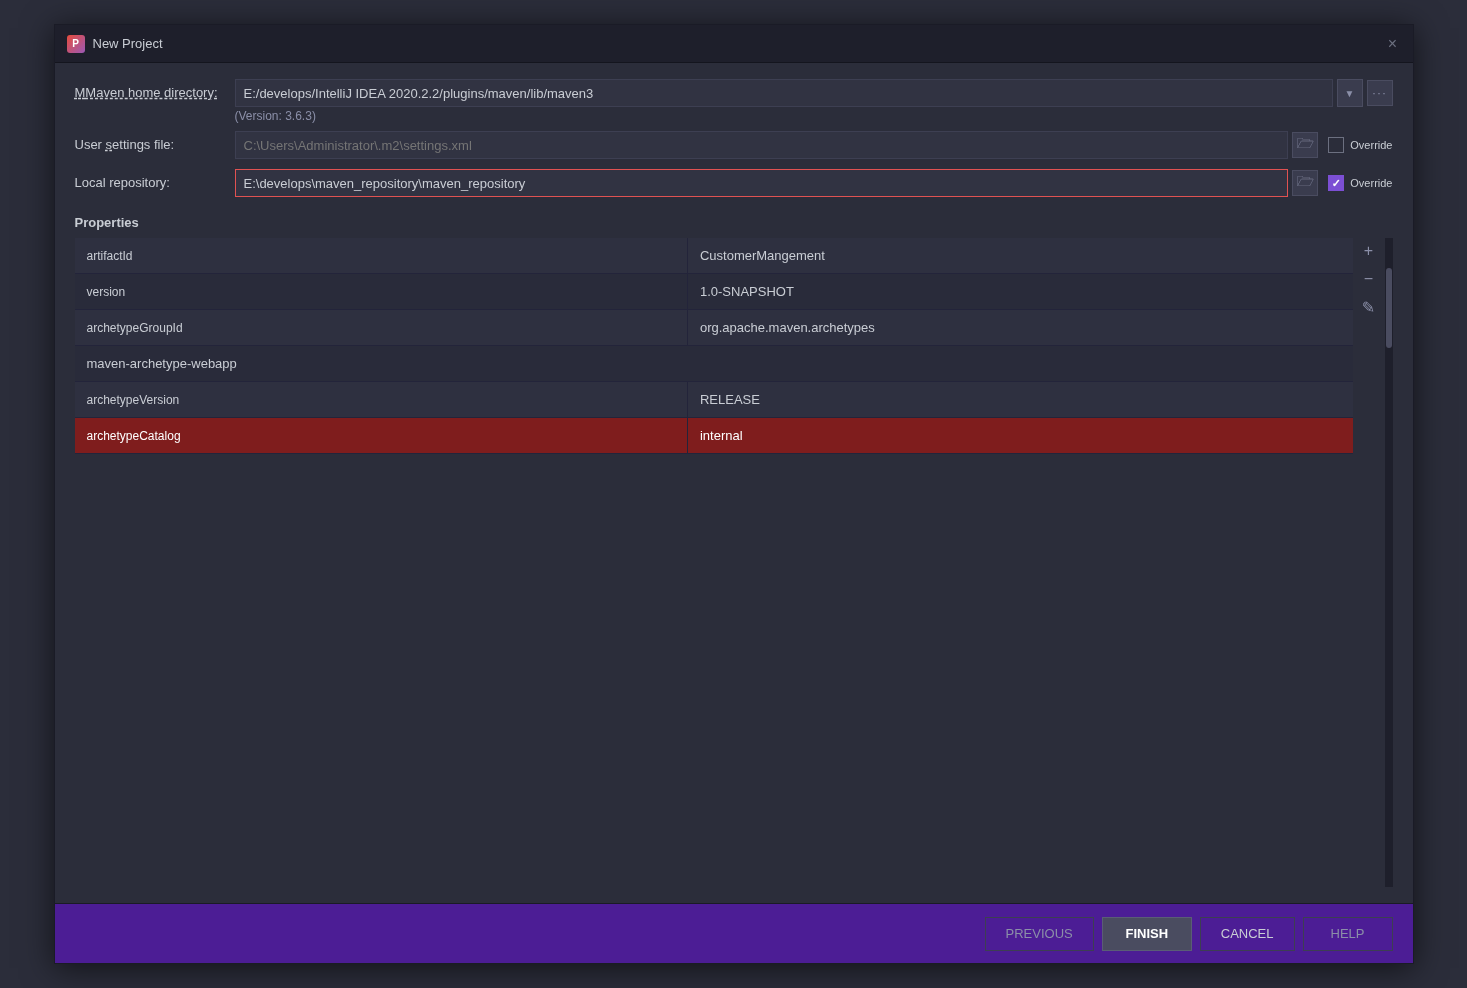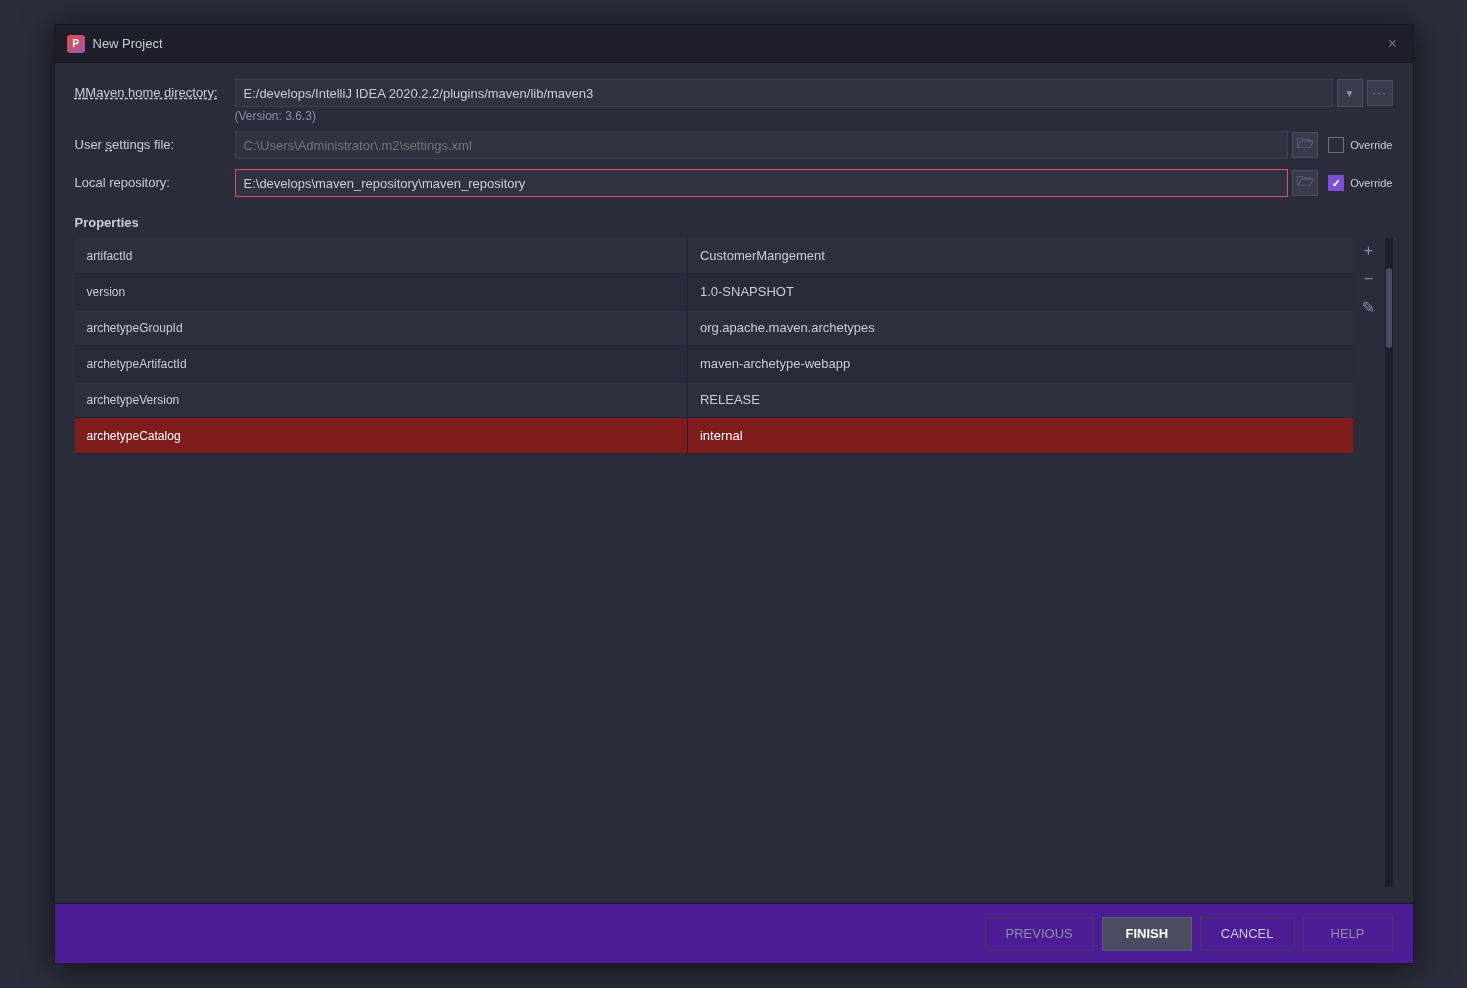--- a/index.html
+++ b/index.html
@@ -424,21 +424,20 @@
             <div class="prop-key">version</div>
             <div class="prop-value">1.0-SNAPSHOT</div>
           </div>
 
           <div class="prop-row">
             <div class="prop-key">archetypeGroupId</div>
             <div class="prop-value">org.apache.maven.archetypes</div>
           </div>
 
           <div class="prop-row">
-            <div class="prop-key">archetypeArtifactId</div>
             <div class="prop-value">maven-archetype-webapp</div>
           </div>
 
           <div class="prop-row">
             <div class="prop-key">archetypeVersion</div>
             <div class="prop-value">RELEASE</div>
           </div>
 
           <div class="prop-row selected">
             <div class="prop-key">archetypeCatalog</div>

